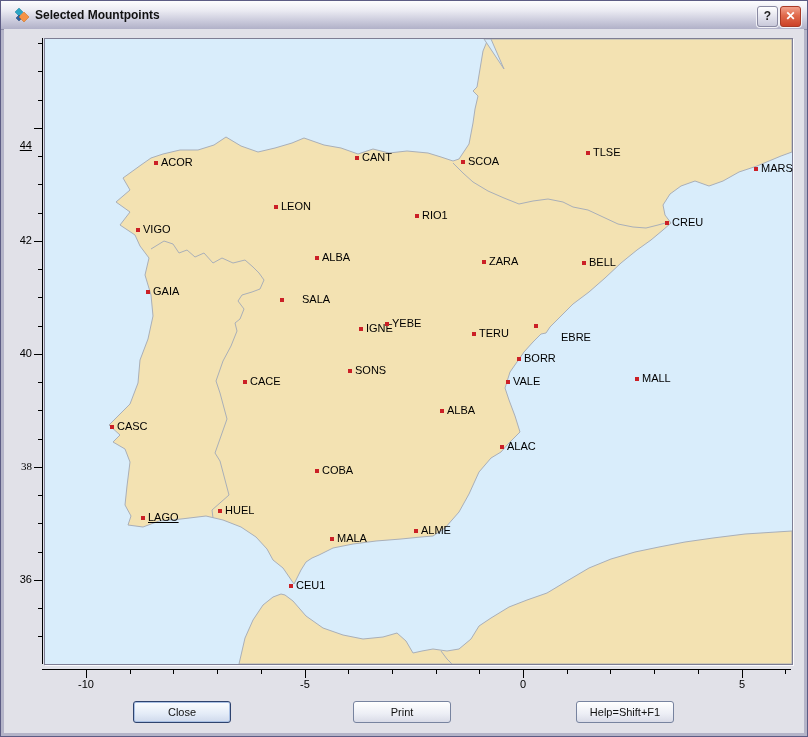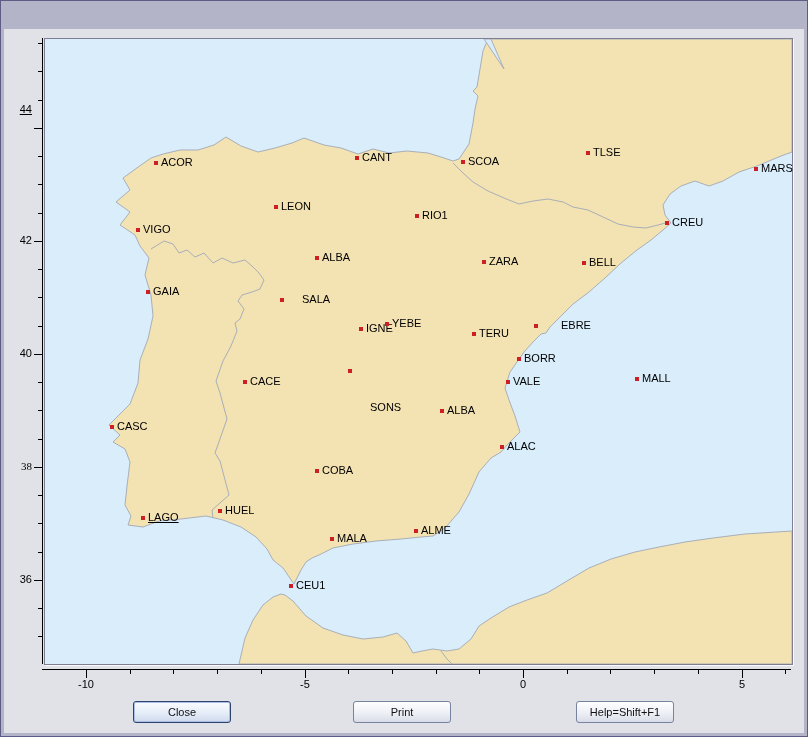--- a/index.html
+++ b/index.html
@@ -37,20 +37,32 @@
     box-sizing:border-box;cursor:default;}
   .btn-default{border:1px solid #2e436e;
     box-shadow:inset 0 0 0 1px #a9c0e4;
     background:linear-gradient(180deg,#fbfdff 0%,#e3ebf7 60%,#cfd9ec 100%);}
 </style>
 </head>
 <body>
 
 <div class="window">
 
+  <div class="titlebar">
+    <span class="title-icon">
+      <svg width="16" height="16" viewBox="0 0 16 16">
+        <polygon points="5,1 9,5 5,9 1,5" fill="#2ba4c4" stroke="#1a7e99" stroke-width="0.5"></polygon>
+        <polygon points="5,8 8,11 5,14 2,11" fill="#2e5f9e" stroke="#1f4474" stroke-width="0.5"></polygon>
+        <polygon points="10,5 15,10 10,15 5,10" fill="#f59347" stroke="#c9690f" stroke-width="0.5"></polygon>
+      </svg>
+    </span>
+    <span class="title-text">Selected Mountpoints</span>
+    <span class="tb-btn btn-help">?</span>
+    <span class="tb-btn btn-closex">✕</span>
+  </div>
 
   <div class="content"></div>
 
   <div class="plot">
     <svg width="747" height="625" viewBox="0 0 747 625">
 
       <path d="M443,0 L438,12 435,30 432,48 428,52 433,57 430,70 428,84 424,105 414,120 408,122
            L396,118 383,114 362,112 344,114 328,110 313,115 296,109 279,106 259,99 247,104 230,109 213,113 196,107 181,98 169,106 153,111 135,111 118,115 106,119
            L96,126 78,139 85,151 71,163 85,173 75,186 90,196 95,207 104,219 100,236 106,256 108,277
            L103,300 95,321 93,344 85,365 64,386 75,396 68,403 80,410 85,423 82,447 80,466 86,477 83,486
@@ -115,21 +127,21 @@
       <div class="tick-label ylab" style="top: 347px;">40</div>
       <div class="tick" style="left: 38px; top: 326px; width: 4px; height: 1px;"></div>
       <div class="tick" style="left: 38px; top: 297px; width: 4px; height: 1px;"></div>
       <div class="tick" style="left: 38px; top: 269px; width: 4px; height: 1px;"></div>
       <div class="tick" style="left: 34px; top: 241px; width: 8px; height: 1px;"></div>
       <div class="tick-label ylab" style="top: 234px;">42</div>
       <div class="tick" style="left: 38px; top: 213px; width: 4px; height: 1px;"></div>
       <div class="tick" style="left: 38px; top: 184px; width: 4px; height: 1px;"></div>
       <div class="tick" style="left: 38px; top: 156px; width: 4px; height: 1px;"></div>
       <div class="tick" style="left: 34px; top: 128px; width: 8px; height: 1px;"></div>
-      <div class="tick-label ylab" style="top: 103px; text-decoration: underline;">44</div>
+      <div class="tick-label ylab" style="top: 139px; text-decoration: underline;">44</div>
       <div class="tick" style="left: 38px; top: 100px; width: 4px; height: 1px;"></div>
       <div class="tick" style="left: 38px; top: 71px; width: 4px; height: 1px;"></div>
       <div class="tick" style="left: 38px; top: 43px; width: 4px; height: 1px;"></div>
       <div class="marker" style="left: 154px; top: 161px; background: rgb(203, 32, 38);"></div>
       <div class="stlabel" style="left: 161px; top: 156px;">ACOR</div>
       <div class="marker" style="left: 355px; top: 156px; background: rgb(203, 32, 38);"></div>
       <div class="stlabel" style="left: 362px; top: 151px;">CANT</div>
       <div class="marker" style="left: 461px; top: 160px; background: rgb(203, 32, 38);"></div>
       <div class="stlabel" style="left: 468px; top: 155px;">SCOA</div>
       <div class="marker" style="left: 586px; top: 151px; background: rgb(203, 32, 38);"></div>
@@ -152,25 +164,25 @@
       <div class="stlabel" style="left: 589px; top: 256px;">BELL</div>
       <div class="marker" style="left: 146px; top: 290px; background: rgb(203, 32, 38);"></div>
       <div class="stlabel" style="left: 153px; top: 285px;">GAIA</div>
       <div class="marker" style="left: 280px; top: 298px; background: rgb(203, 32, 38);"></div>
       <div class="stlabel" style="left: 302px; top: 293px;">SALA</div>
       <div class="marker" style="left: 359px; top: 327px; background: rgb(203, 32, 38);"></div>
       <div class="stlabel" style="left: 366px; top: 322px;">IGNE</div>
       <div class="marker" style="left: 385px; top: 322px; background: rgb(203, 32, 38);"></div>
       <div class="stlabel" style="left: 392px; top: 317px;">YEBE</div>
       <div class="marker" style="left: 534px; top: 324px; background: rgb(203, 32, 38);"></div>
-      <div class="stlabel" style="left: 541px; top: 319px; padding-left: 20px;">EBRE</div>
+      <div class="stlabel" style="left: 541px; top: 331px; padding-left: 20px;">EBRE</div>
       <div class="marker" style="left: 472px; top: 332px; background: rgb(203, 32, 38);"></div>
       <div class="stlabel" style="left: 479px; top: 327px;">TERU</div>
       <div class="marker" style="left: 348px; top: 369px; background: rgb(203, 32, 38);"></div>
-      <div class="stlabel" style="left: 370px; top: 364px; margin-top: 37px;">SONS</div>
+      <div class="stlabel" style="left: 355px; top: 364px;">SONS</div>
       <div class="marker" style="left: 517px; top: 357px; background: rgb(203, 32, 38);"></div>
       <div class="stlabel" style="left: 524px; top: 352px;">BORR</div>
       <div class="marker" style="left: 243px; top: 380px; background: rgb(203, 32, 38);"></div>
       <div class="stlabel" style="left: 250px; top: 375px;">CACE</div>
       <div class="marker" style="left: 506px; top: 380px; background: rgb(203, 32, 38);"></div>
       <div class="stlabel" style="left: 513px; top: 375px;">VALE</div>
       <div class="marker" style="left: 635px; top: 377px; background: rgb(203, 32, 38);"></div>
       <div class="stlabel" style="left: 642px; top: 372px;">MALL</div>
       <div class="marker" style="left: 440px; top: 409px; background: rgb(203, 32, 38);"></div>
       <div class="stlabel" style="left: 447px; top: 404px;">ALBA</div>

